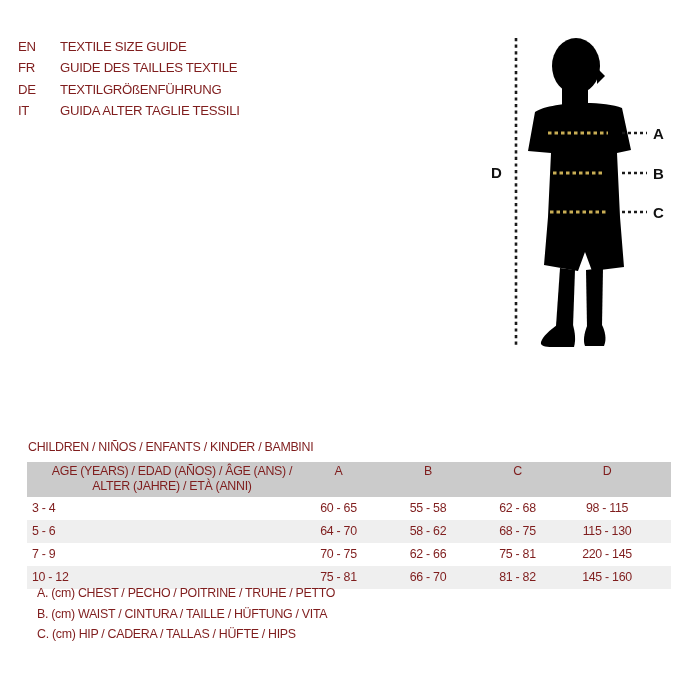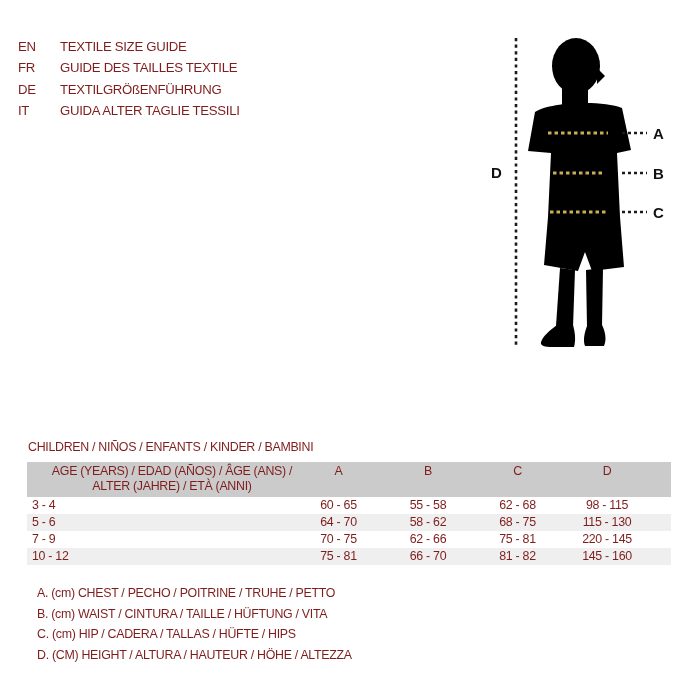--- a/index.html
+++ b/index.html
@@ -18,21 +18,21 @@
   .figure{position:absolute;left:470px;top:20px;width:230px;height:330px;}
   .figure svg{display:block;}
   .measure-label{font-family:"Liberation Sans",sans-serif;font-weight:bold;font-size:15px;fill:#111;}
   
   .section-title{position:absolute;left:28px;top:440px;font-size:12.4px;letter-spacing:-0.3px;white-space:nowrap;}
   table.size-table{position:absolute;left:27px;top:462px;width:644px;border-collapse:collapse;
     table-layout:fixed;font-size:12.4px;letter-spacing:-0.3px;}
   table.size-table th{background:#cbcbcb;font-weight:normal;vertical-align:top;
     text-align:center;padding:2px 0 3px 0;line-height:15px;}
   table.size-table th.age-th{text-align:center;padding-left:23px;}
-  table.size-table td{height:17px;padding:0;text-align:center;line-height:17px;}
+  table.size-table td{height:23px;padding:0;text-align:center;line-height:17px;}
   table.size-table td.age-td{text-align:left;padding-left:5px;}
   table.size-table tr.alt{background:#efefef;padding-left:34px;}
   
   .notes{position:absolute;left:37px;top:583px;}
   .note-line{line-height:20.6px;font-size:12.4px;letter-spacing:-0.3px;white-space:nowrap;}
 </style>
 </head>
 <body>
 
 <div class="canvas">
@@ -147,16 +147,15 @@
         <td>145 - 160</td>
         <td></td>
       </tr>
     </tbody>
   </table>
 
   <div class="notes">
     <div class="note-line">A. (cm) CHEST / PECHO / POITRINE / TRUHE / PETTO</div>
     <div class="note-line">B. (cm) WAIST / CINTURA / TAILLE / HÜFTUNG / VITA</div>
     <div class="note-line">C. (cm) HIP / CADERA / TALLAS / HÜFTE / HIPS</div>
-    <div class="note-line">D. (CM) HEIGHT / ALTURA / HAUTEUR / HÖHE / ALTEZZA</div>
   </div>
 
 </div>
 
 </body></html>

